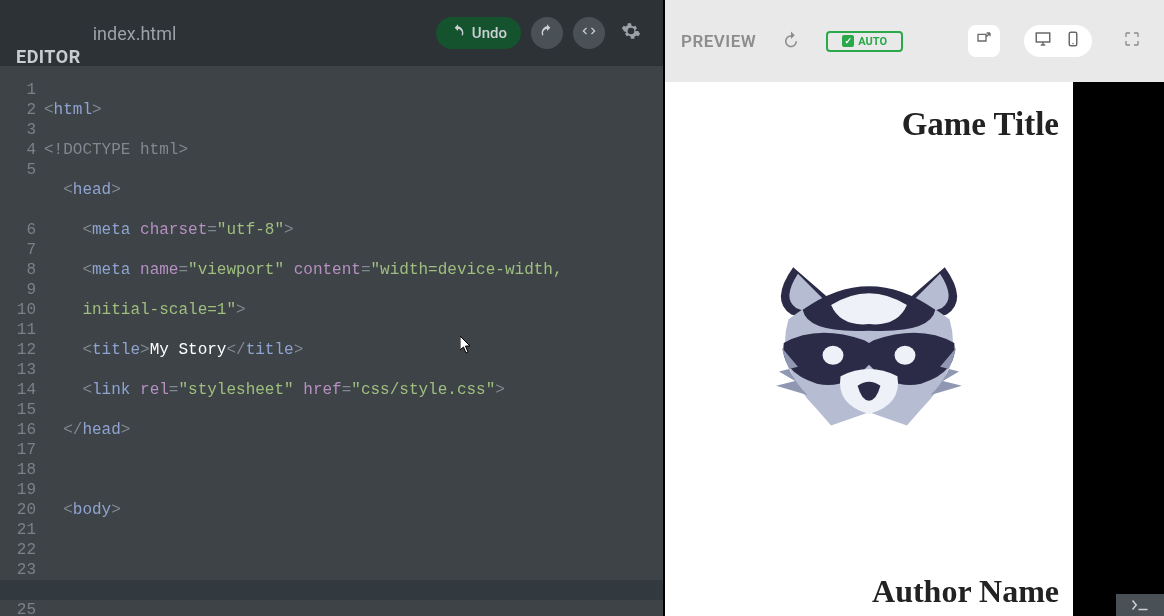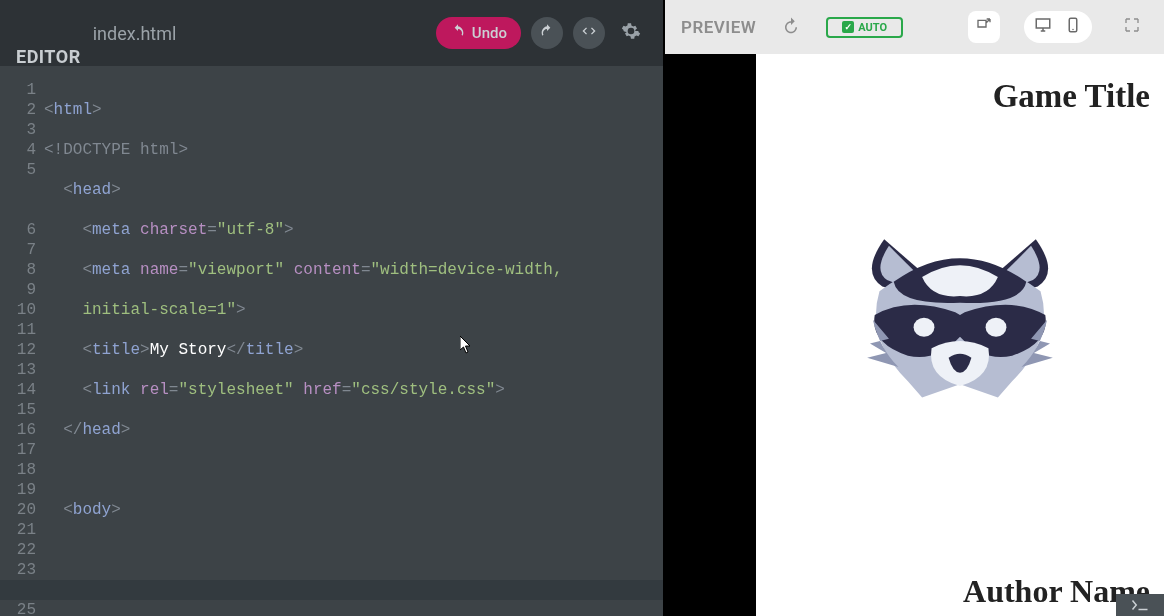--- a/index.html
+++ b/index.html
@@ -35,21 +35,21 @@
     margin-top: 47px;
   }
   .filename {
     color: #9aa2a8;
     font-size: 18px;
     font-weight: 400;
   }
   .header-spacer { flex: 1; }
   .toolbar { display: flex; gap: 10px; align-items: center; }
   .pill {
-    background: #be185d;
+    background: #14532d;
     border-radius: 16px;
     height: 32px;
     display: flex;
     align-items: center;
     justify-content: center;
     color: #cbd0d4;
     font-size: 15px;
     font-weight: 500;
     padding: 0 14px;
     gap: 6px;
@@ -124,21 +124,21 @@
 
   .right-pane {
     width: 501px;
     height: 616px;
     display: flex;
     flex-direction: column;
     background: #000;
     border-left: 2px solid #000;
   }
   .preview-header {
-    height: 54px;
+    height: 82px;
     background: #e9e9e9;
     display: flex;
     align-items: center;
     padding: 0 16px;
     gap: 24px;
   }
   .preview-title {
     color: #8d8d8d;
     font-size: 17px;
     font-weight: 600;
@@ -189,21 +189,21 @@
     border-radius: 8px;
     width: 32px; height: 32px;
     display:flex;align-items:center;justify-content:center;
   }
   .solo-icn svg { width: 16px; height:16px; fill:#6a6a6a;}
   
   .preview-body {
     flex: 1;
     background: #000;
     display: flex;
-    justify-content: flex-end;
+    justify-content: flex-start;
     padding-top: 0;
   }
   .page {
     width: 408px;
     height: 100%;
     background: #fff;
     display: flex;
     flex-direction: column;
     align-items: center;
     padding: 18px 10px 0 10px;

